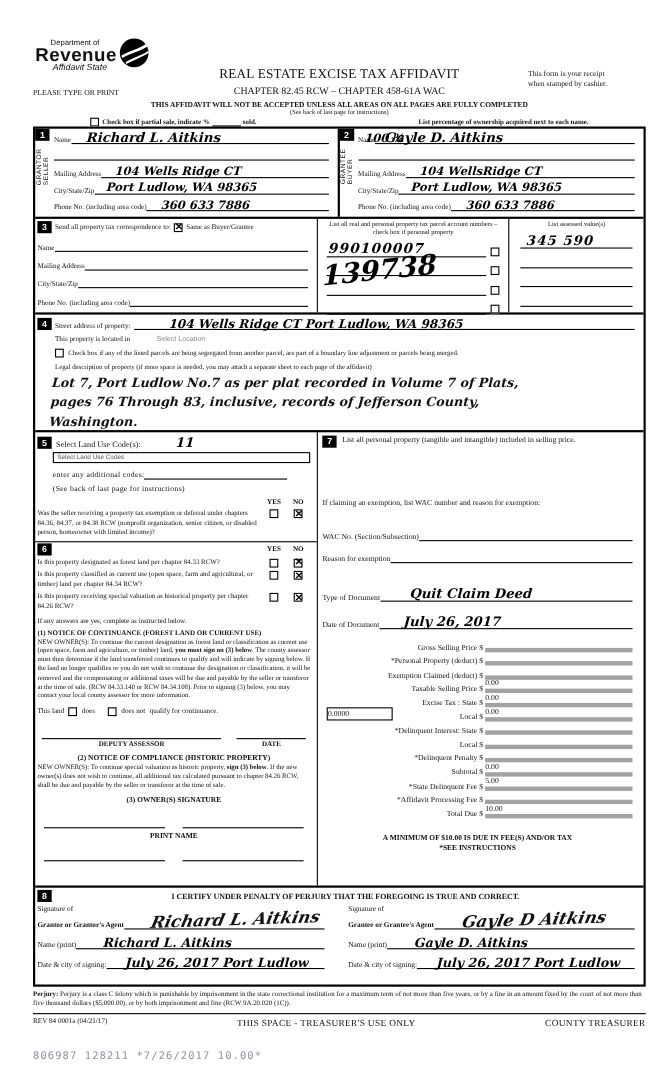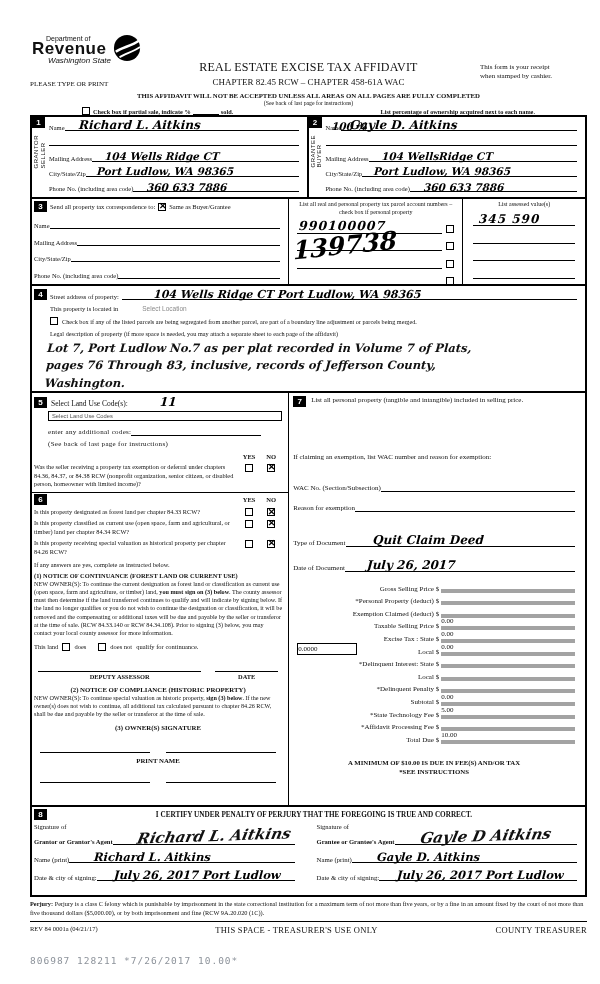--- a/index.html
+++ b/index.html
@@ -129,21 +129,21 @@
 <body>
 
 <div class="page">
 
   <div class="header">
     <div class="logo">
       <div class="logo-row">
         <div>
           <div class="logo-dept">Department of</div>
           <div class="logo-name">Revenue</div>
-          <div class="logo-state">Washington State</div>
+          <div class="logo-state">Affidavit State</div>
         </div>
         <div class="logo-mark">
           <svg width="28" height="28" viewBox="0 0 30 30">
               <circle cx="15" cy="15" r="14" fill="#000"></circle>
               <path d="M3 19 C 10 14, 20 13, 28 7" stroke="#fff" stroke-width="2.6" fill="none"></path>
               <path d="M7 25 C 13 21, 22 19, 29 14" stroke="#fff" stroke-width="2" fill="none"></path>
             </svg>
         </div>
       </div>
     </div>
@@ -475,21 +475,21 @@
             </div>
           <div class="mrow">
               <span class="mlabel">*Delinquent Penalty $</span>
               <span class="mline"></span>
             </div>
           <div class="mrow">
               <span class="mlabel">Subtotal $</span>
               <span class="mline">0.00</span>
             </div>
           <div class="mrow">
-              <span class="mlabel">*State Technology Fee $</span>
+              <span class="mlabel">*State Delinquent Fee $</span>
               <span class="mline">5.00</span>
             </div>
           <div class="mrow">
               <span class="mlabel">*Affidavit Processing Fee $</span>
               <span class="mline"></span>
             </div>
           <div class="mrow">
               <span class="mlabel">Total Due $</span>
               <span class="mline">10.00</span>
             </div>

